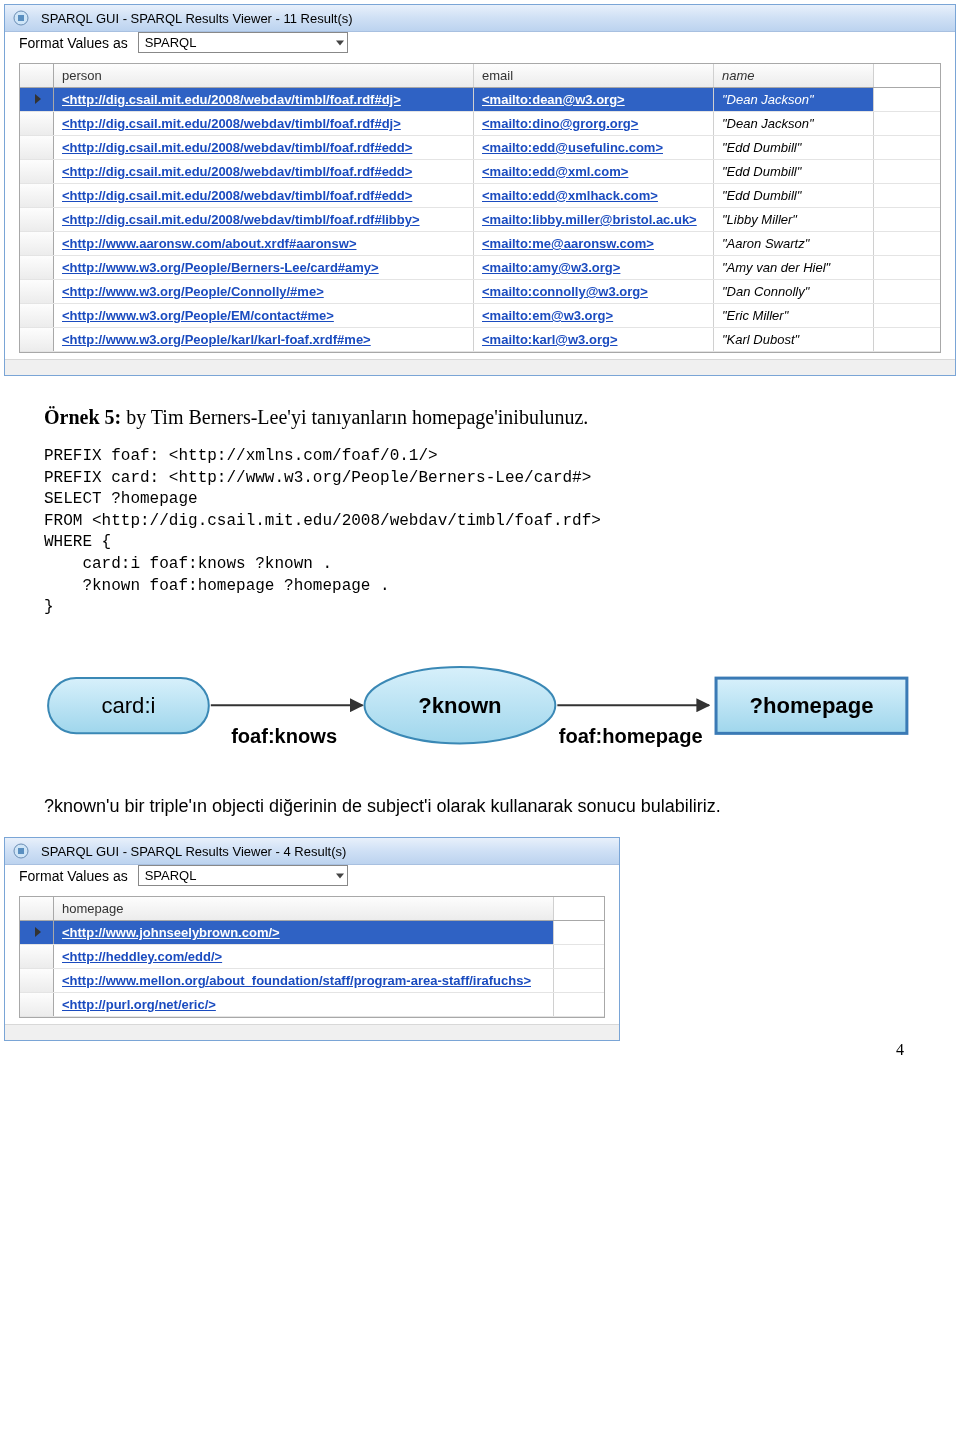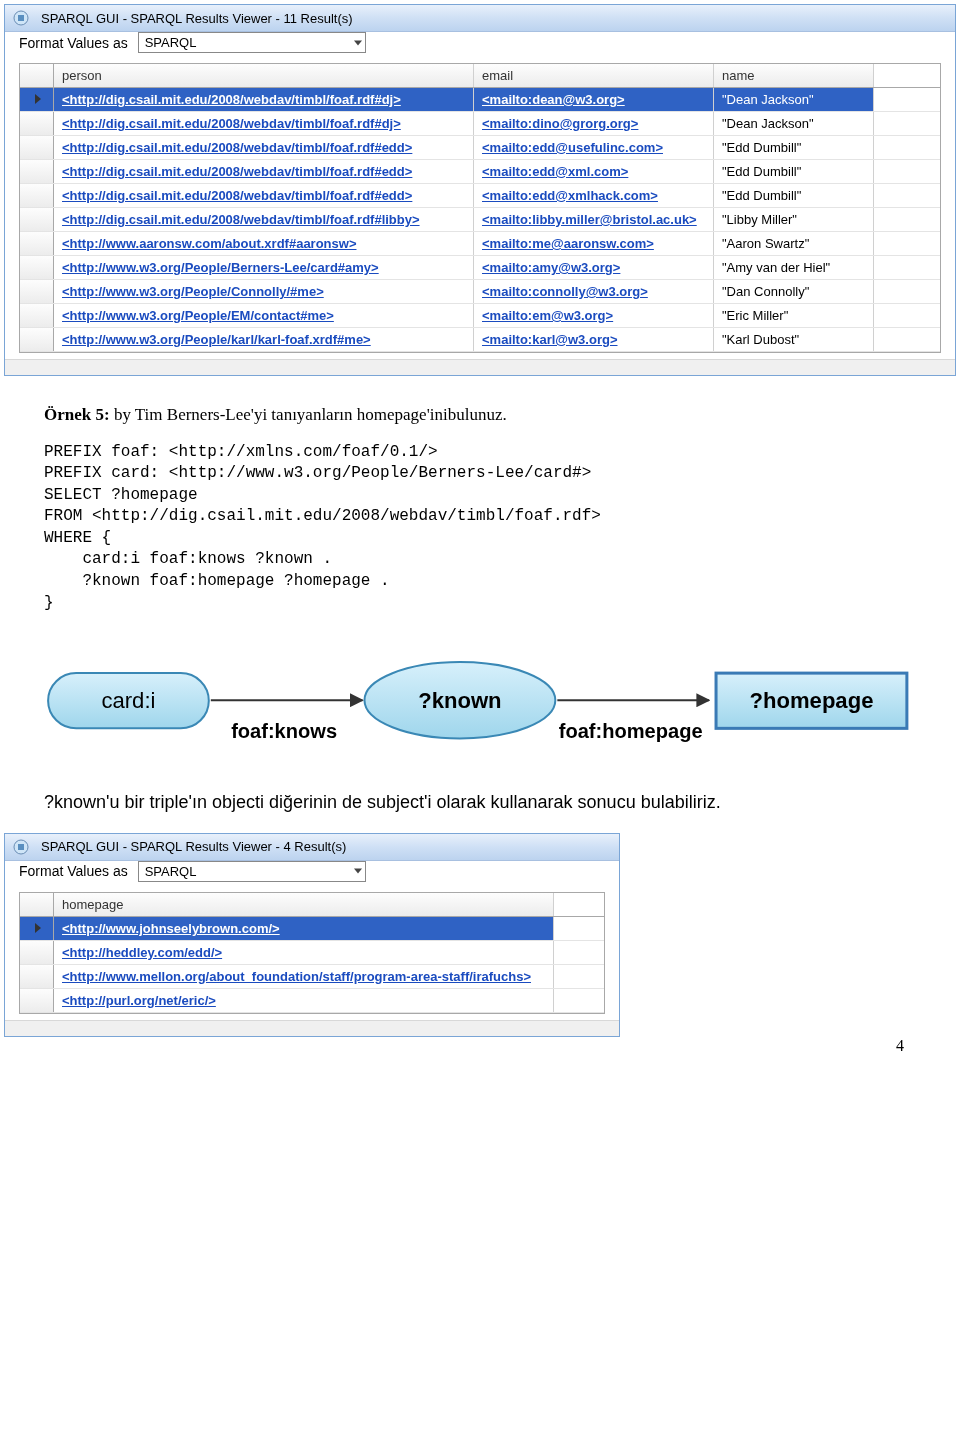--- a/index.html
+++ b/index.html
@@ -3,47 +3,47 @@
 <meta charset="utf-8">
 <style>
   * { box-sizing: border-box; margin: 0; padding: 0; }
   body { font-family: "Segoe UI", Tahoma, sans-serif; font-size: 13px; background: #fff; color: #000; }
   
   .window { border: 1px solid #7aa5d6; margin: 4px 4px 0 4px; background: #fff; }
   .titlebar { background: linear-gradient(to bottom, #e8f0fb 0%, #cfe0f5 50%, #bcd3ef 100%); border-bottom: 1px solid #a8c0e0; padding: 5px 8px; display: flex; align-items: center; gap: 12px; font-size: 13px; color: #000; }
   .titlebar .icon { width: 16px; height: 16px; display: inline-block; }
   .inner { padding: 0 14px 6px 14px; }
   .format-row { display: flex; align-items: center; gap: 10px; margin-bottom: 10px; font-size: 14px; }
-  .combo { position: relative; width: 228px; }
+  .combo { position: relative; width: 210px; }
   .combo input { width: 100%; padding: 2px 22px 2px 6px; font-size: 13px; border: 1px solid #888; background: #fff; }
   .combo .arrow { position: absolute; right: 4px; top: 50%; transform: translateY(-50%); border-left: 4px solid transparent; border-right: 4px solid transparent; border-top: 5px solid #444; }
 
   .grid { border: 1px solid #a8a8a8; background: #fff; font-size: 13px; }
   .grid-head, .grid-row { display: flex; }
   .grid-head { border-bottom: 1px solid #a8a8a8; }
   .gh, .gc { padding: 4px 8px; border-right: 1px solid #d0d0d0; overflow: hidden; white-space: nowrap; text-overflow: clip; }
   .gh { background: linear-gradient(to bottom, #fdfdfd, #ececec); color: #333; font-size: 13px; }
   .gh.rowh, .gc.rowh { width: 34px; background: linear-gradient(to bottom, #fdfdfd, #ececec); border-right: 1px solid #a8a8a8; text-align: center; }
   .grid-row { border-bottom: 1px solid #e4e4e4; }
   .grid-row .gc a, .grid-row .gc .link { color: #1a4bbf; text-decoration: underline; font-weight: bold; }
   .grid-row.sel .gc { background: #2f62c4; color: #fff; }
   .grid-row.sel .gc .link { color: #fff; }
   .gc.name { color: #000; }
   .grid-row.sel .gc.name { color: #fff; }
   .gc.rowh .marker { display: inline-block; border-top: 5px solid transparent; border-bottom: 5px solid transparent; border-left: 6px solid #333; margin-left: 2px; }
 
   
   .g1 .col-person { width: 420px; }
   .g1 .col-email  { width: 240px; }
-  .g1 .col-name   { width: 160px; }
+  .g1 .col-name   { width: 160px; font-style: italic; }
   
   .g2 .col-home   { width: 500px; }
 
   .doc { padding: 26px 44px 10px 44px; font-family: "Times New Roman", serif; font-size: 17px; line-height: 1.5; }
-  .doc .head { font-size: 17px; }
+  .doc .head { font-size: 20px; }
   .doc .mono { font-family: "Courier New", monospace; font-size: 16px; white-space: pre; margin: 14px 0 0 0; line-height: 1.35; }
 
   .diagram { margin: 24px 28px 10px 28px; }
   .diagram svg { width: 100%; height: auto; }
 
   .para { font-family: Liberation Sans, sans-serif; font-size: 18px; padding: 10px 44px 16px 44px; }
 
   .pagenum { text-align: right; padding: 0 56px 20px 0; font-family: "Times New Roman", serif; font-size: 16px; }
 
   .bottom-strip { height: 16px; background: #f0f0f0; border-top: 1px solid #d8d8d8; }

